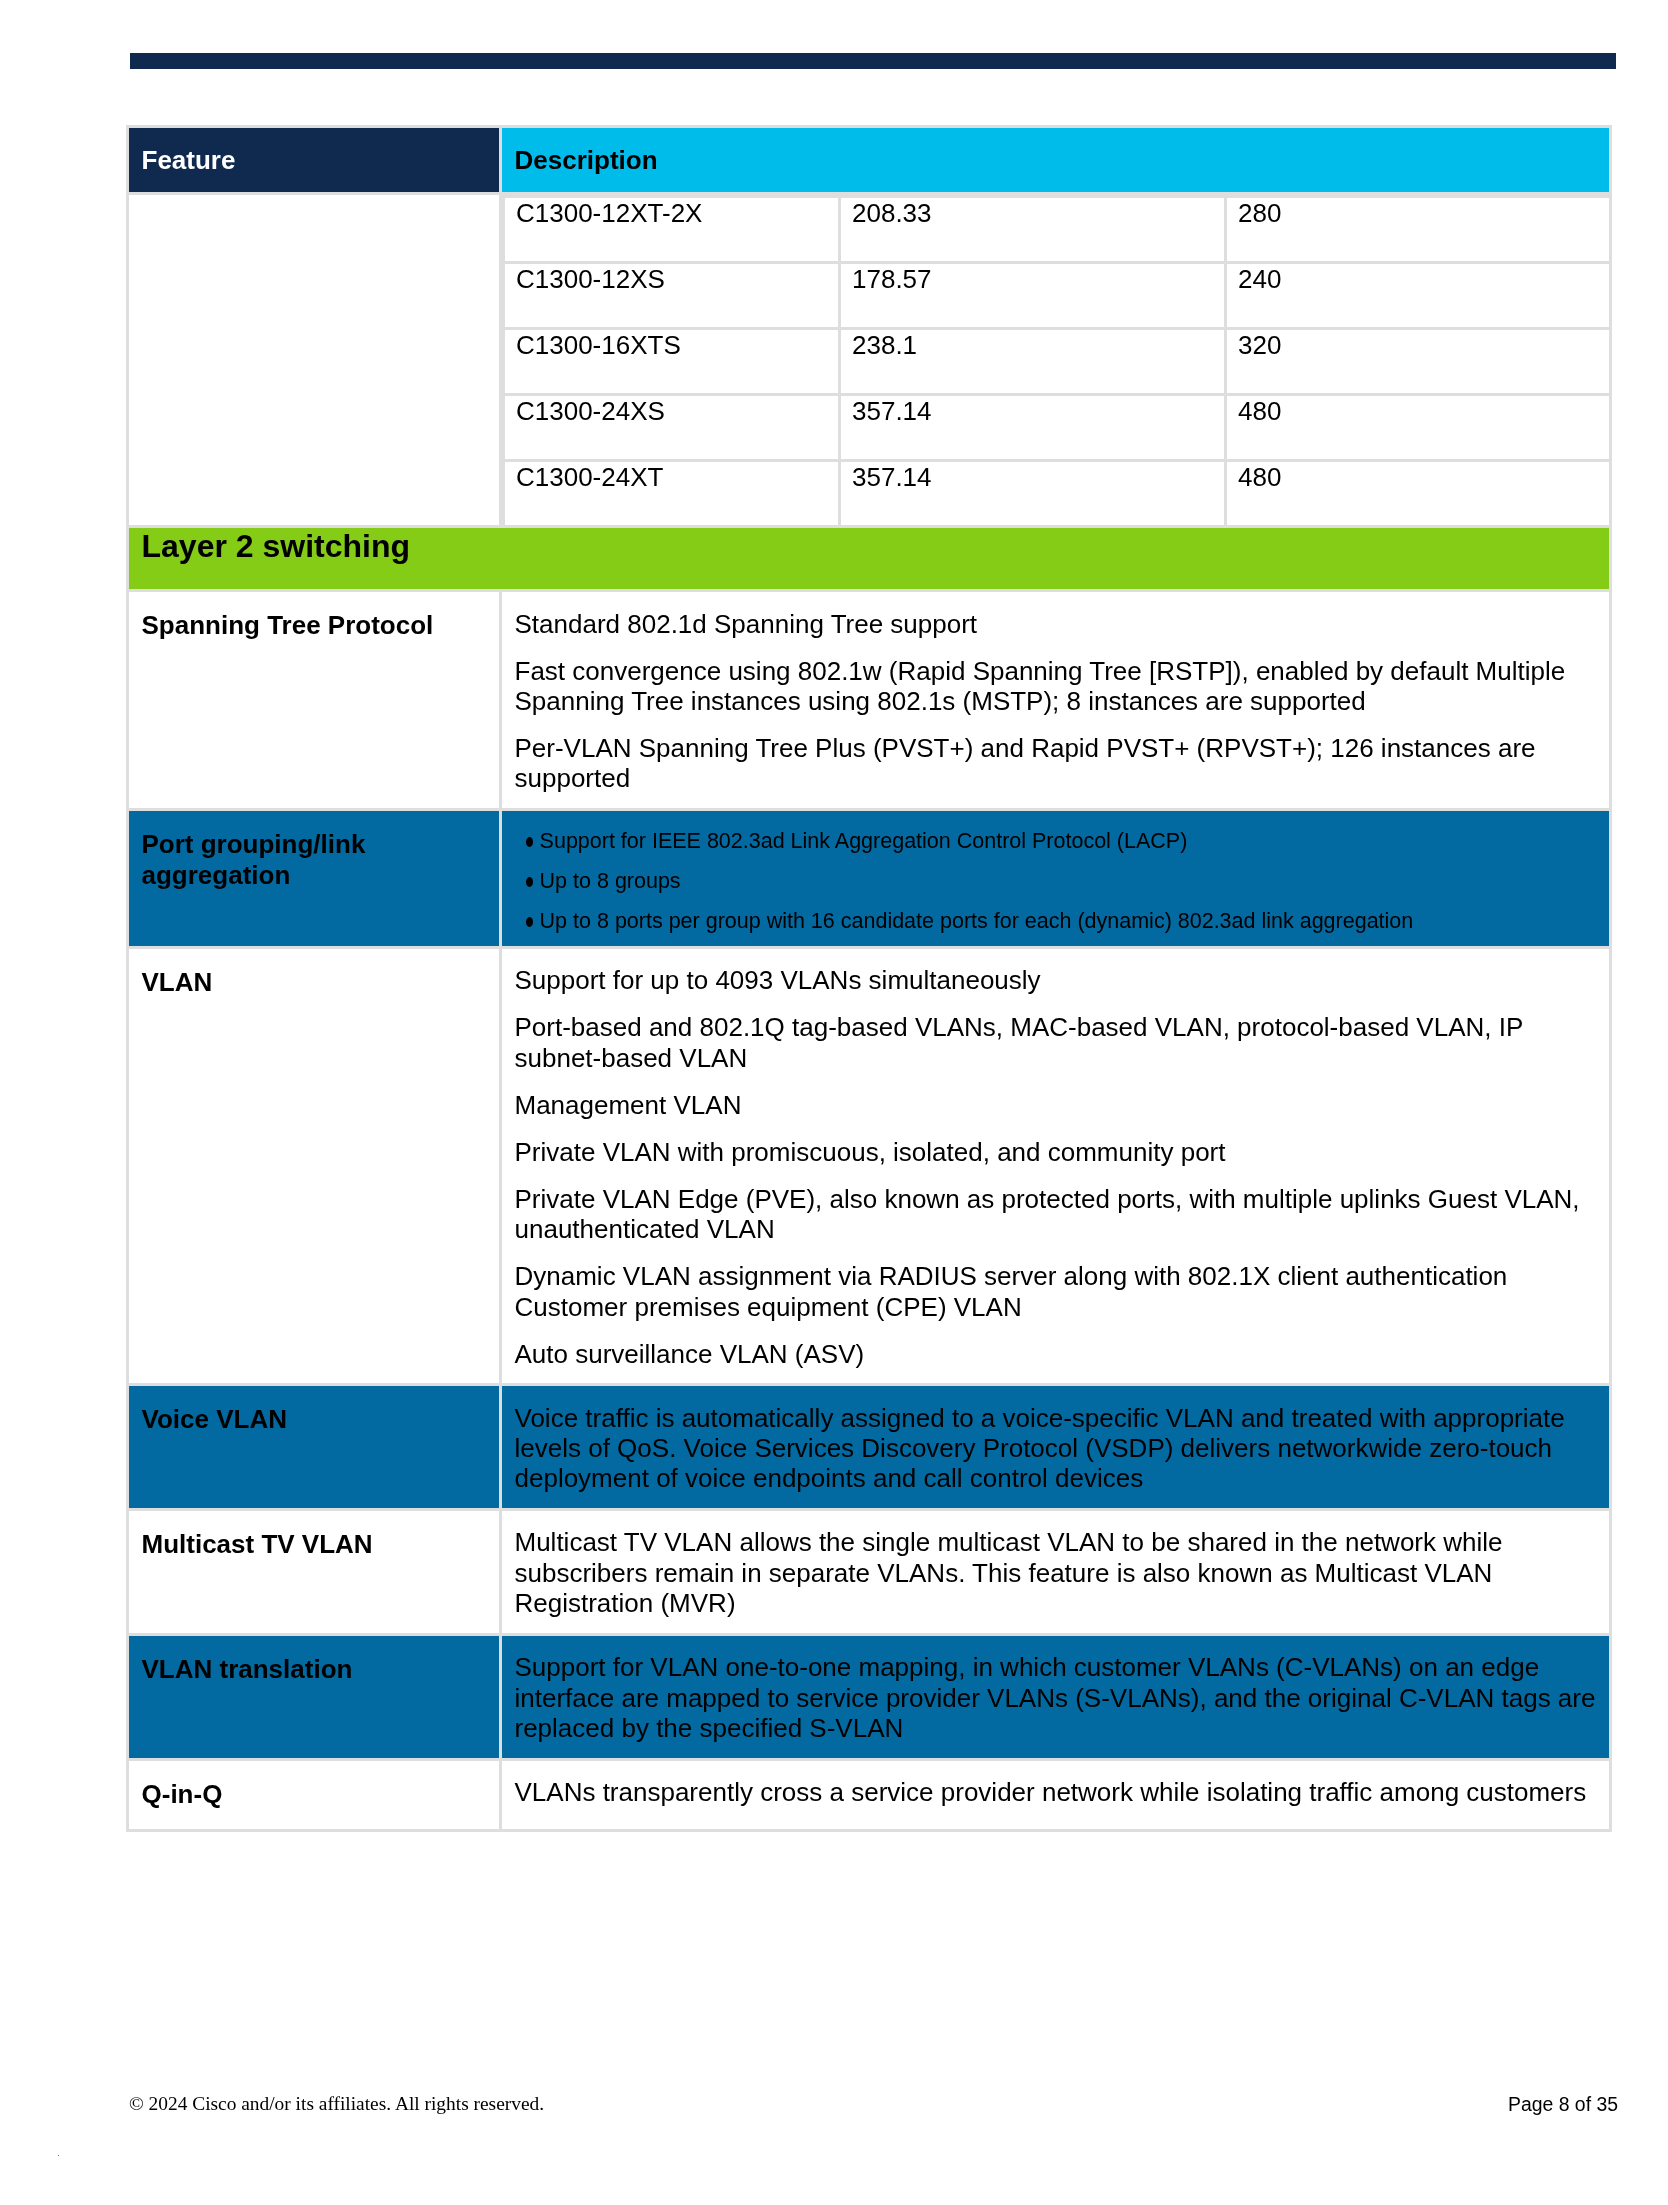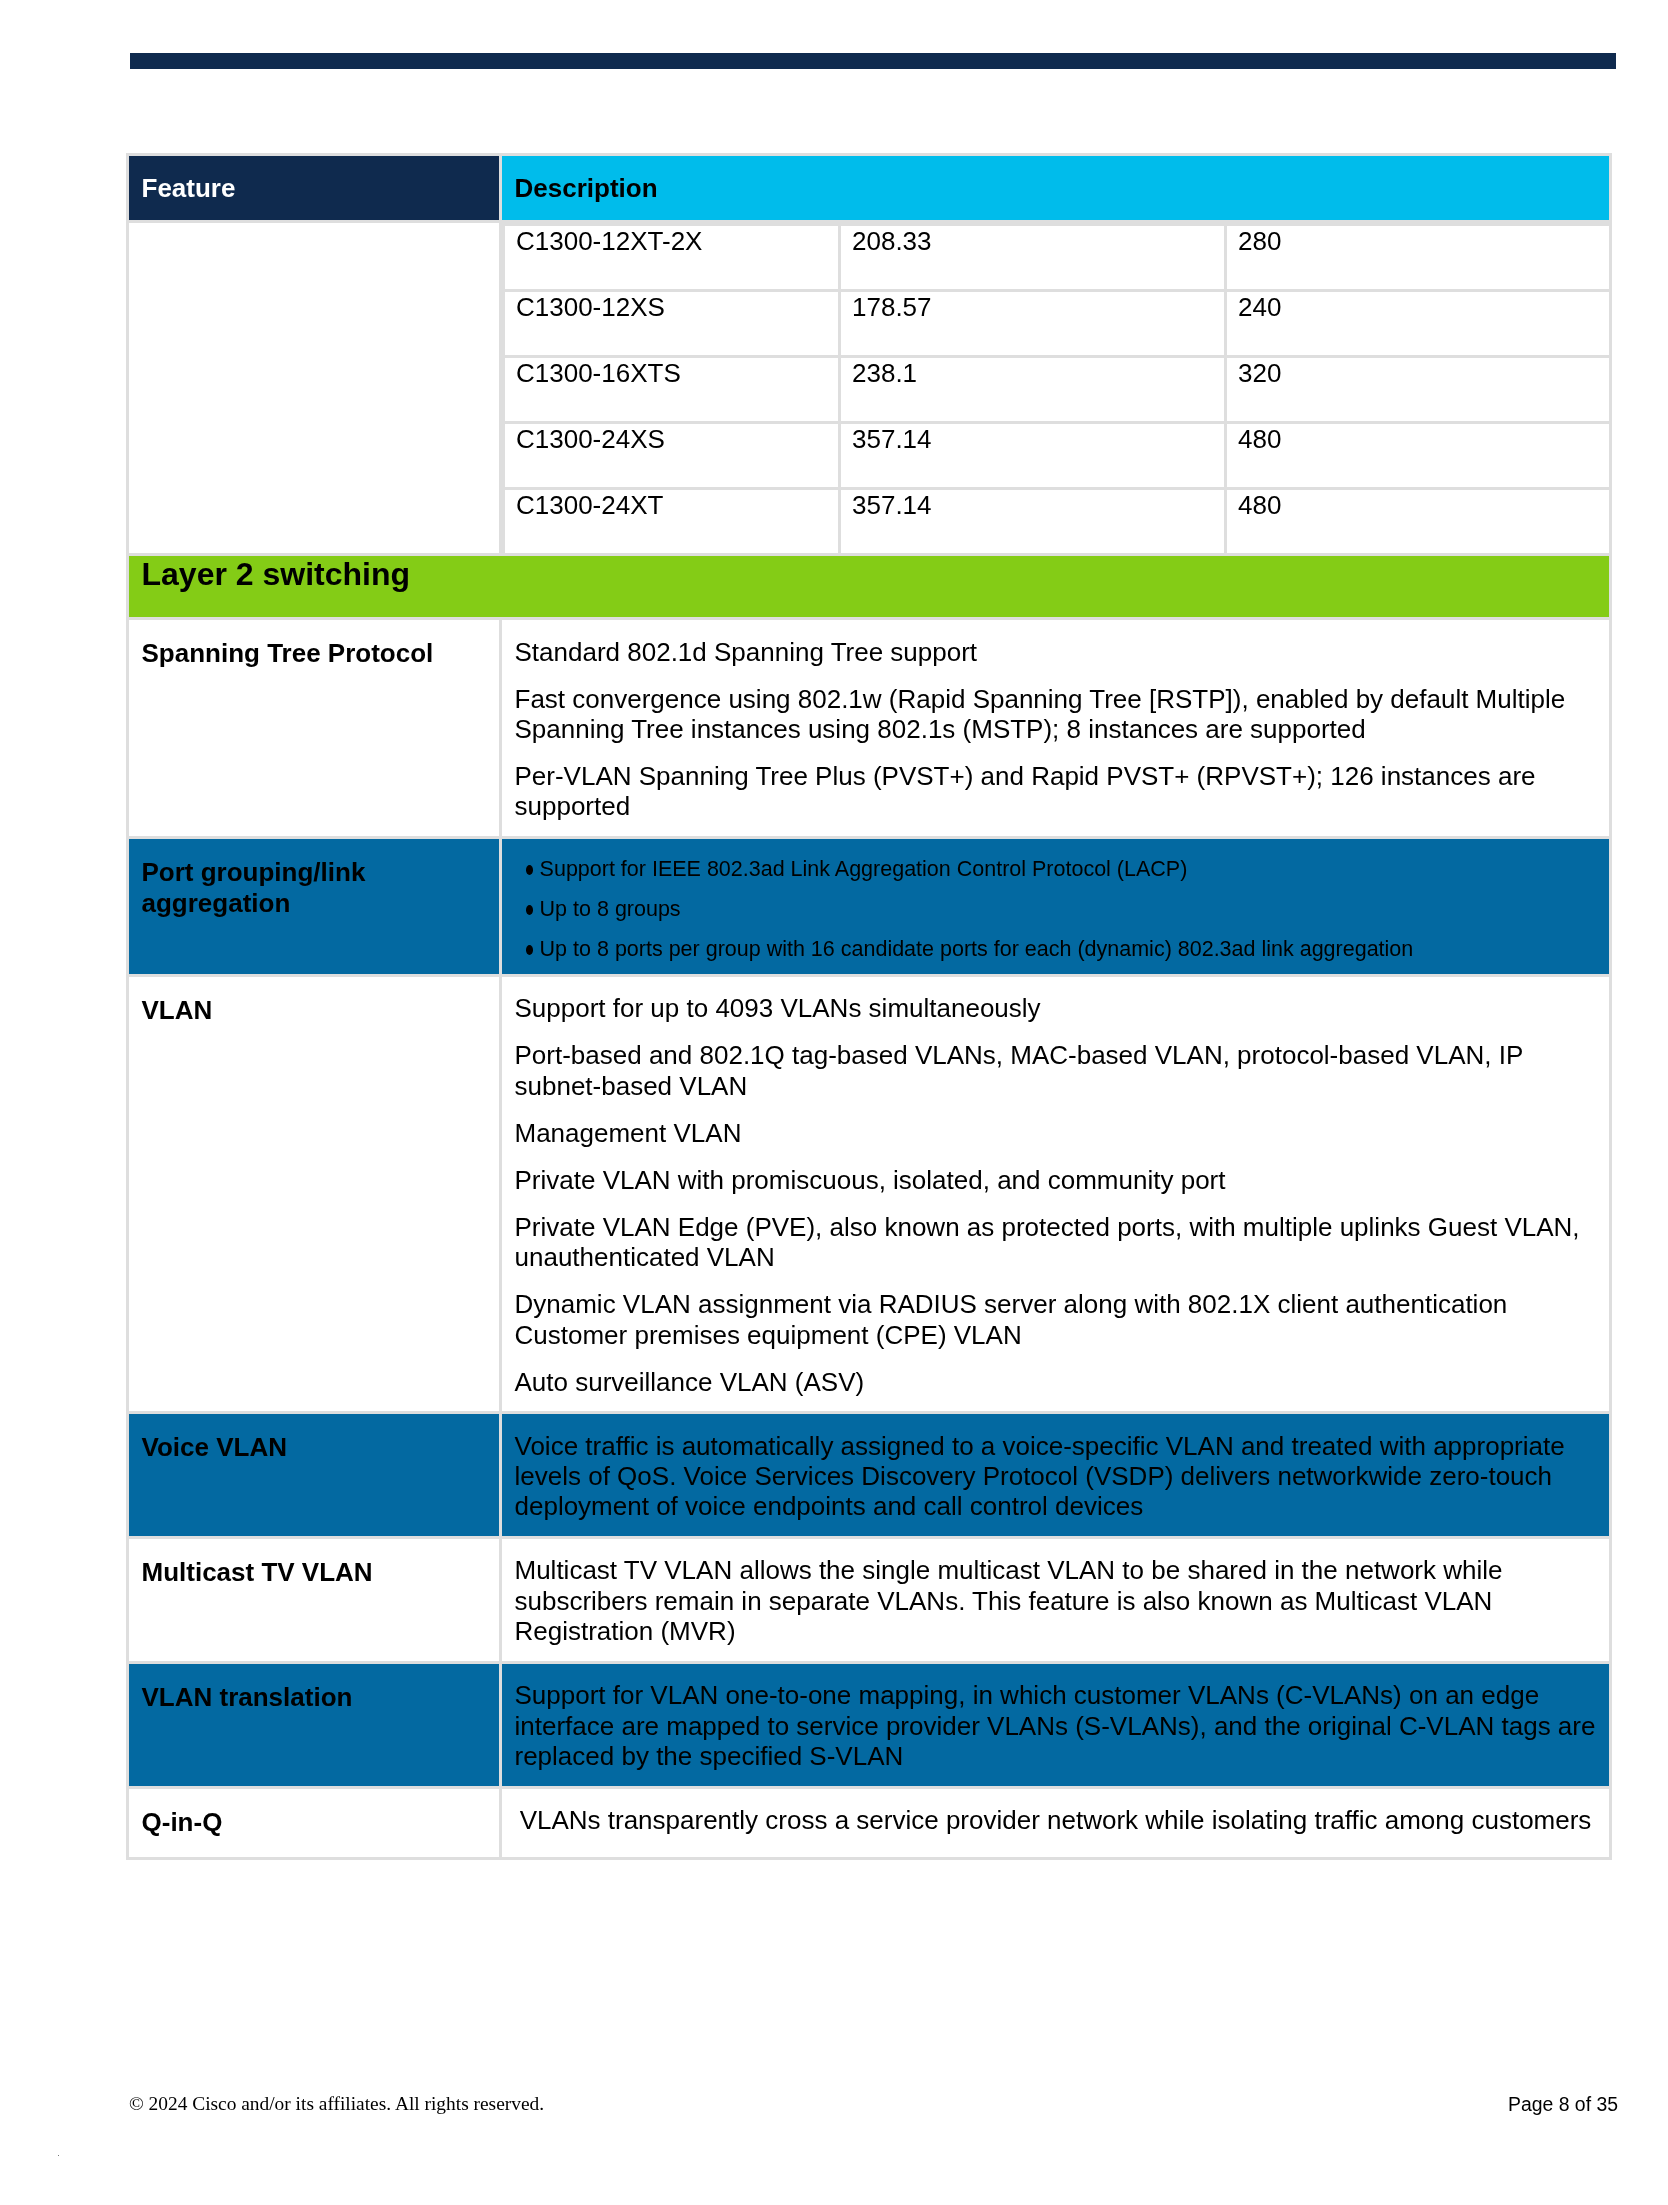--- a/index.html
+++ b/index.html
@@ -1,19 +1,19 @@
 <!DOCTYPE html>
 <html style="font-size:11px"><head>
 <meta charset="utf-8">
 <style>
   html, body { margin:0; padding:0; background:#ffffff; }
   body { width:1669px; height:2205px; position:relative; overflow:hidden;
          font-family:"Liberation Sans", "DejaVu Sans", sans-serif; color:#000; }
   .topbar { position:absolute; left:130px; top:53px; width:1486px; height:16px; background:#0f2a4e; }
-  table.spec { position:absolute; left:126px; top:125px; width:1486px; border-collapse:collapse; table-layout:fixed;margin-top:28px; }
+  table.spec { position:absolute; left:126px; top:125px; width:1486px; border-collapse:collapse; table-layout:fixed; }
   table.spec td, table.spec th { border:3.5px solid #dedede; vertical-align:top; padding:0; }
   .th-feature { background:#0f2a4e; color:#fff; font-weight:bold; font-size:26px; text-align:left;
                 height:64px; vertical-align:middle !important; padding-left:12.5px !important; }
   .th-desc { background:#00bceb; color:#000000; font-weight:bold; font-size:26px; text-align:left;
              vertical-align:middle !important; padding-left:12.5px !important; }
   .feat { font-weight:bold; font-size:26px; padding:18px 12.5px 0 12.5px !important; line-height:1.2; }
   .desc { font-size:26px; padding:16.6px 12.5px 14px 12.5px !important; line-height:1.17; }
   .desc p { margin:0 0 16.6px 0; }
   .desc p:last-child { margin-bottom:0; }
   .shade td { background:#0369a1; }
@@ -143,21 +143,21 @@
 
   <tr class="shade">
     <td class="feat">VLAN translation</td>
     <td class="desc">
       <p>Support for VLAN one-to-one mapping, in which customer VLANs (C-VLANs) on an edge interface are mapped to service provider VLANs (S-VLANs), and the original C-VLAN tags are replaced by the specified S-VLAN</p>
     </td>
   </tr>
 
   <tr>
     <td class="feat">Q-in-Q</td>
-    <td class="desc" style="padding-bottom:21px !important;text-align:center;">
+    <td class="desc" style="padding-bottom:21px !important;">
       <p>VLANs transparently cross a service provider network while isolating traffic among customers</p>
     </td>
   </tr>
 </tbody>
   </table>
 
 <div class="footer-left">© 2024 Cisco and/or its affiliates. All rights reserved.</div>
 <div class="footer-right">Page 8 of 35</div>
 <div class="speck"></div>
 

